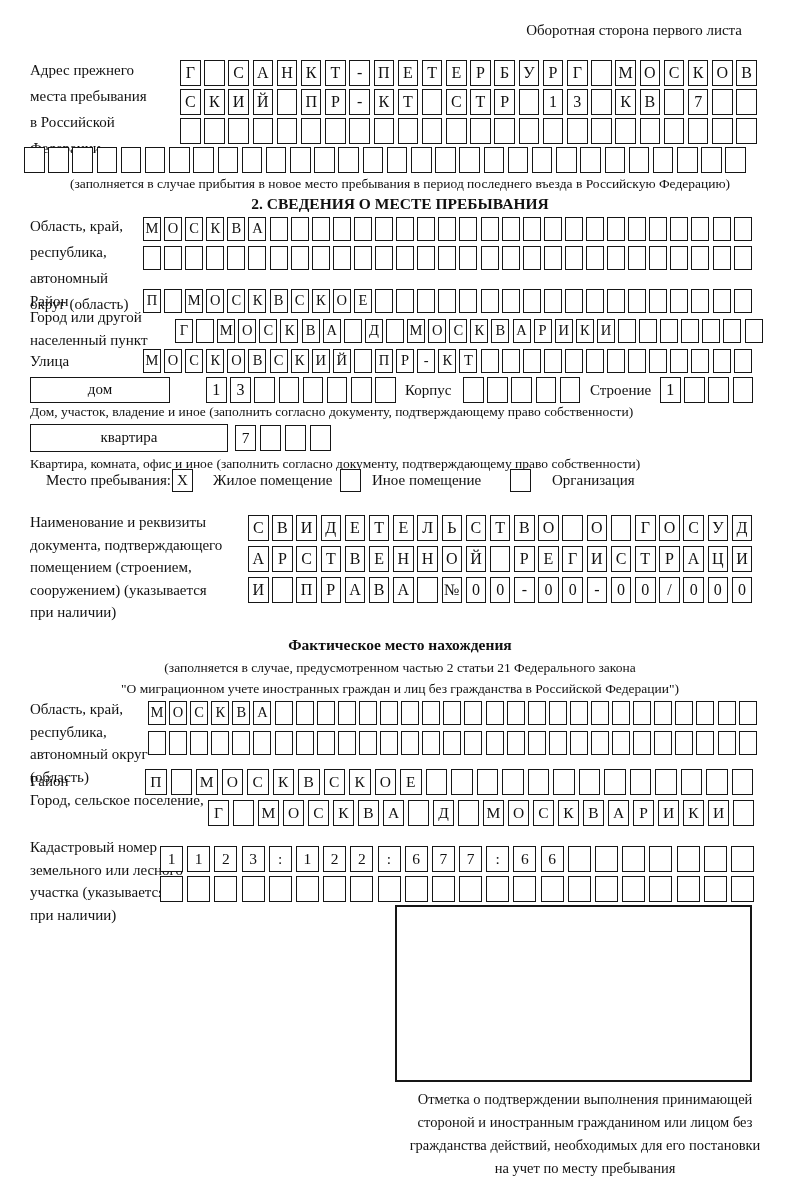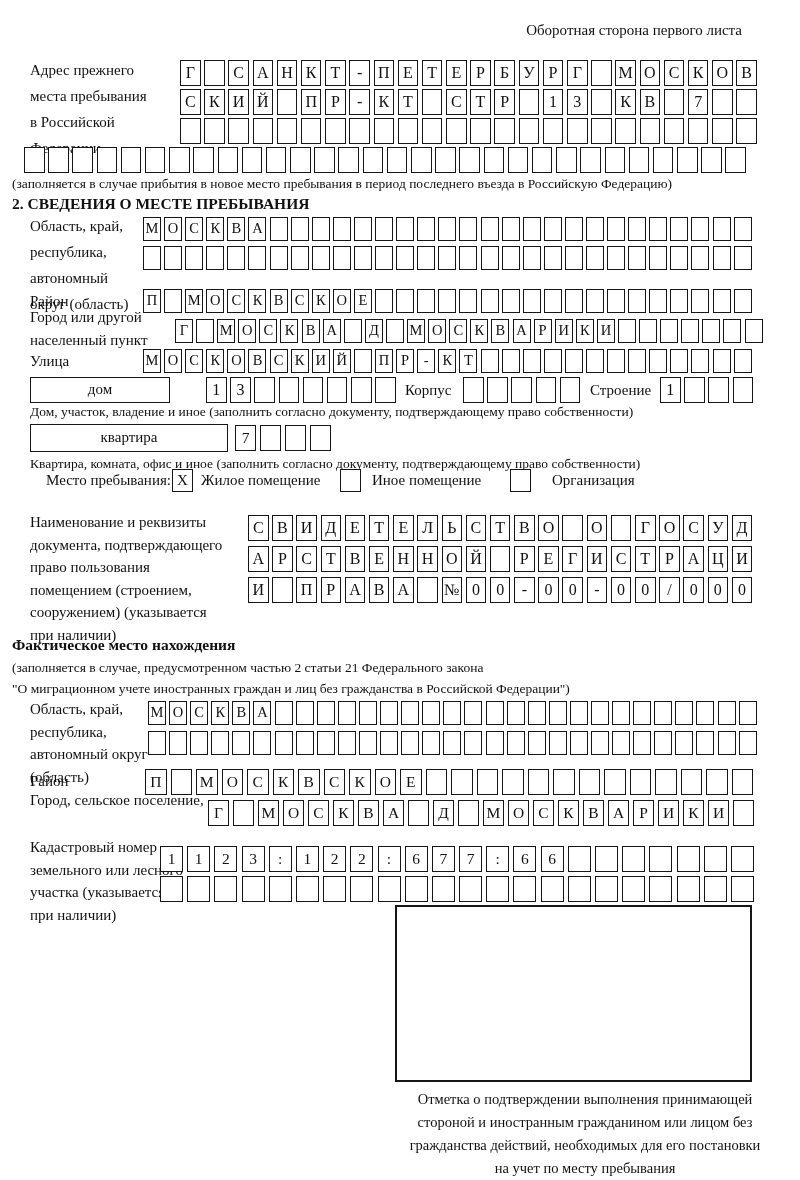--- a/index.html
+++ b/index.html
@@ -5,21 +5,21 @@
   html,body{margin:0;padding:0;background:#fff;}
   .page{
     position:relative;width:800px;height:1180px;background:#ffffff;color:#111;
     font-family:"Liberation Serif","DejaVu Serif",serif;overflow:hidden;
   }
   .abs{position:absolute;}
   .lbl{font-size:15px;line-height:26px;white-space:nowrap;}
   .lbl-sm{font-size:15px;line-height:22.5px;white-space:nowrap;}
   .note{font-size:13.5px;white-space:nowrap;}
   .title{font-weight:bold;font-size:15.5px;}
-  .center{width:760px;left:12px;text-align:left;}
+  .center{width:760px;left:20px;text-align:center;}
   .grid{white-space:nowrap;line-height:0;}
   .cell{
     display:inline-block;box-sizing:border-box;border:1.6px solid #161616;
     text-align:center;vertical-align:top;overflow:hidden;background:#fff;
   }
   
   .g24 .cell{width:20.5px;height:26px;margin-right:3.7px;font-size:16px;line-height:23px;}
   
   .g21 .cell{width:18px;height:24px;margin-right:3.1px;font-size:14.5px;line-height:21px;}
   
@@ -88,30 +88,29 @@
   <div class="abs lbl" style="left:590px;top:377px;line-height:26px;">Строение</div>
   <div class="abs grid g24" style="left:660px;top:377px;"><span class="cell">1</span><span class="cell"></span><span class="cell"></span><span class="cell"></span></div>
   <div class="abs note" style="left:30px;top:404px;">Дом, участок, владение и иное (заполнить согласно документу, подтверждающему право собственности)</div>
 
   <div class="abs wide-box" style="left:30px;top:424px;width:198px;height:28px;line-height:25px;">квартира</div>
   <div class="abs grid g25" style="left:235px;top:425px;"><span class="cell">7</span><span class="cell"></span><span class="cell"></span><span class="cell"></span></div>
   <div class="abs note" style="left:30px;top:456px;">Квартира, комната, офис и иное (заполнить согласно документу, подтверждающему право собственности)</div>
 
   <div class="abs lbl" style="left:30px;top:469px;line-height:23px;margin-left:16px;">Место пребывания:</div>
   <span class="abs chk" style="left:172px;top:469px;">X</span>
-  <div class="abs lbl" style="left:201px;top:469px;line-height:23px;">Жилое помещение</div>
+  <div class="abs lbl" style="left:213px;top:469px;line-height:23px;">Жилое помещение</div>
   <span class="abs chk" style="left:340px;top:469px;"></span>
   <div class="abs lbl" style="left:372px;top:469px;line-height:23px;">Иное помещение</div>
   <span class="abs chk" style="left:510px;top:469px;"></span>
   <div class="abs lbl" style="left:552px;top:469px;line-height:23px;">Организация</div>
 
   <div class="abs lbl-sm" style="left:30px;top:511px;">
       <div>Наименование и реквизиты</div>
       <div>документа, подтверждающего</div>
-      <div>право пользования</div>
       <div>помещением (строением,</div>
       <div>сооружением) (указывается</div>
       <div>при наличии)</div>
     </div>
   <div class="abs grid g24" style="left:248px;top:515px;"><span class="cell">С</span><span class="cell">В</span><span class="cell">И</span><span class="cell">Д</span><span class="cell">Е</span><span class="cell">Т</span><span class="cell">Е</span><span class="cell">Л</span><span class="cell">Ь</span><span class="cell">С</span><span class="cell">Т</span><span class="cell">В</span><span class="cell">О</span><span class="cell"></span><span class="cell">О</span><span class="cell"></span><span class="cell">Г</span><span class="cell">О</span><span class="cell">С</span><span class="cell">У</span><span class="cell">Д</span></div>
   <div class="abs grid g24" style="left:248px;top:546px;"><span class="cell">А</span><span class="cell">Р</span><span class="cell">С</span><span class="cell">Т</span><span class="cell">В</span><span class="cell">Е</span><span class="cell">Н</span><span class="cell">Н</span><span class="cell">О</span><span class="cell">Й</span><span class="cell"></span><span class="cell">Р</span><span class="cell">Е</span><span class="cell">Г</span><span class="cell">И</span><span class="cell">С</span><span class="cell">Т</span><span class="cell">Р</span><span class="cell">А</span><span class="cell">Ц</span><span class="cell">И</span></div>
   <div class="abs grid g24" style="left:248px;top:577px;"><span class="cell">И</span><span class="cell"></span><span class="cell">П</span><span class="cell">Р</span><span class="cell">А</span><span class="cell">В</span><span class="cell">А</span><span class="cell"></span><span class="cell">№</span><span class="cell">0</span><span class="cell">0</span><span class="cell">-</span><span class="cell">0</span><span class="cell">0</span><span class="cell">-</span><span class="cell">0</span><span class="cell">0</span><span class="cell">/</span><span class="cell">0</span><span class="cell">0</span><span class="cell">0</span></div>
 
   <div class="abs title center" style="top:636px;">Фактическое место нахождения</div>
   <div class="abs note center" style="top:660px;">(заполняется в случае, предусмотренном частью 2 статьи 21 Федерального закона</div>

